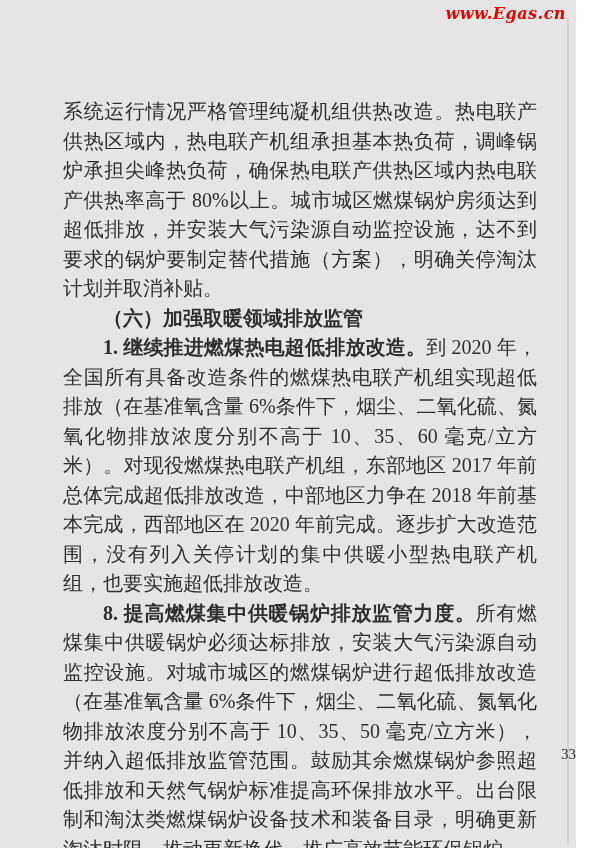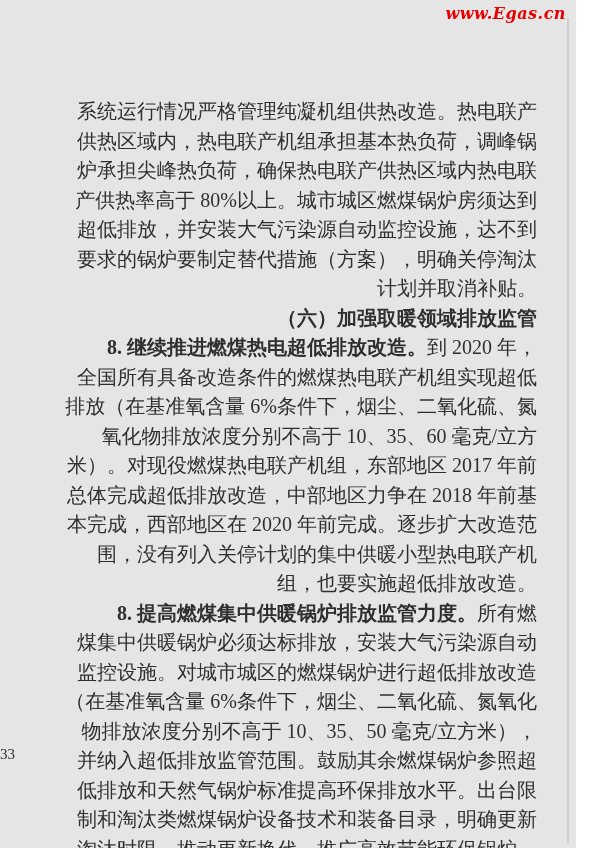--- a/index.html
+++ b/index.html
@@ -42,60 +42,59 @@
     width: 474px;
     color: #2f2f2f;
     font-size: 20px;
     line-height: 29.5px;
     text-align: justify;
     text-justify: inter-ideograph;
   }
   .content p {
     margin: 0;
     padding: 0;
-    text-align: right;
   }
   .indent2 {
     text-indent: 2em;
   }
   .section-heading {
     font-weight: bold;
     text-indent: 2em;
     text-align: left;
   }
   .lead-bold {
     font-weight: bold;
   }
   .page-number {
     position: absolute;
     top: 746px;
     left: 0;
     width: 100%;
-    text-align: left;
+    text-align: right;
     color: #2f2f2f;
     font-size: 15px;
     font-family: "Liberation Serif", serif;
   }
 </style>
 </head>
 <body>
 
 <div class="page">
 
   <div class="watermark">www.Egas.cn</div>
 
   <div class="scan-edge"></div>
 
   <div class="content">
 
     <p>系统运行情况严格管理纯凝机组供热改造。热电联产供热区域内，热电联产机组承担基本热负荷，调峰锅炉承担尖峰热负荷，确保热电联产供热区域内热电联产供热率高于 80%以上。城市城区燃煤锅炉房须达到超低排放，并安装大气污染源自动监控设施，达不到要求的锅炉要制定替代措施（方案），明确关停淘汰计划并取消补贴。</p>
 
     <p class="section-heading">（六）加强取暖领域排放监管</p>
 
-    <p class="indent2"><span class="lead-bold">8. 继续推进燃煤热电超低排放改造。</span><span>到 2020 年，全国所有具备改造条件的燃煤热电联产机组实现超低排放（在基准氧含量 6%条件下，烟尘、二氧化硫、氮氧化物排放浓度分别不高于 10、35、60 毫克/立方米）。对现役燃煤热电联产机组，东部地区 2017 年前总体完成超低排放改造，中部地区力争在 2018 年前基本完成，西部地区在 2020 年前完成。逐步扩大改造范围，没有列入关停计划的集中供暖小型热电联产机组，也要实施超低排放改造。</span></p>
+    <p class="indent2"><span class="lead-bold">1. 继续推进燃煤热电超低排放改造。</span><span>到 2020 年，全国所有具备改造条件的燃煤热电联产机组实现超低排放（在基准氧含量 6%条件下，烟尘、二氧化硫、氮氧化物排放浓度分别不高于 10、35、60 毫克/立方米）。对现役燃煤热电联产机组，东部地区 2017 年前总体完成超低排放改造，中部地区力争在 2018 年前基本完成，西部地区在 2020 年前完成。逐步扩大改造范围，没有列入关停计划的集中供暖小型热电联产机组，也要实施超低排放改造。</span></p>
 
     <p class="indent2"><span class="lead-bold">8. 提高燃煤集中供暖锅炉排放监管力度。</span><span>所有燃煤集中供暖锅炉必须达标排放，安装大气污染源自动监控设施。对城市城区的燃煤锅炉进行超低排放改造（在基准氧含量 6%条件下，烟尘、二氧化硫、氮氧化物排放浓度分别不高于 10、35、50 毫克/立方米），并纳入超低排放监管范围。鼓励其余燃煤锅炉参照超低排放和天然气锅炉标准提高环保排放水平。出台限制和淘汰类燃煤锅炉设备技术和装备目录，明确更新淘汰时限，推动更新换代，推广高效节能环保锅炉。</span></p>
 
   </div>
 
   <div class="page-number">33</div>
 
 </div>
 
 </body></html>

